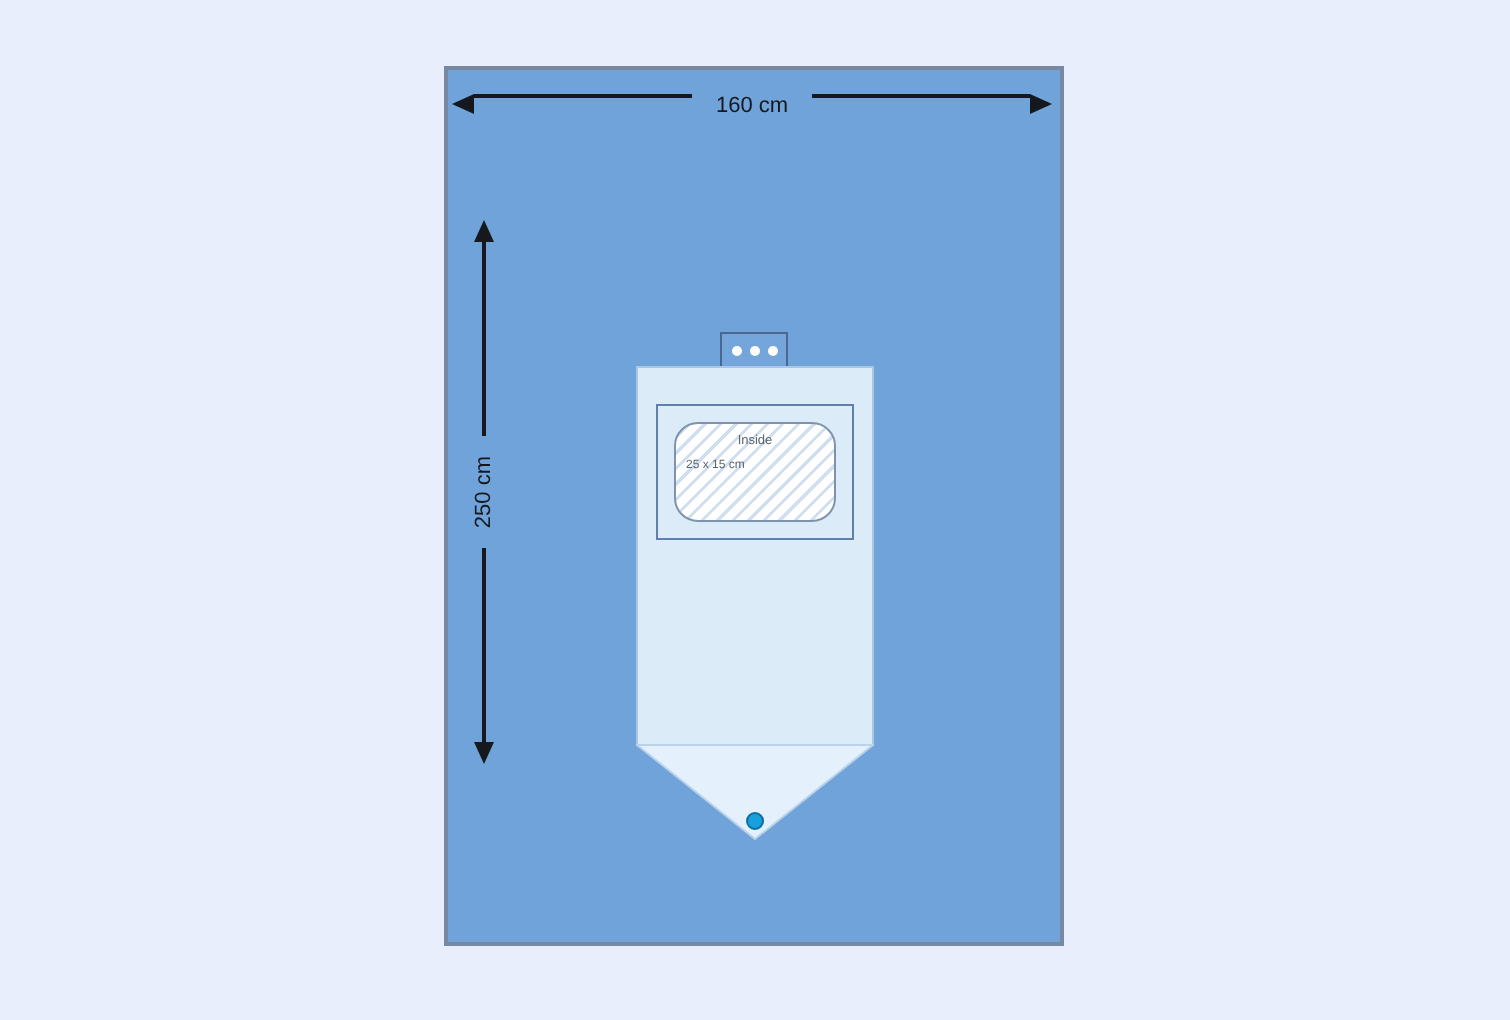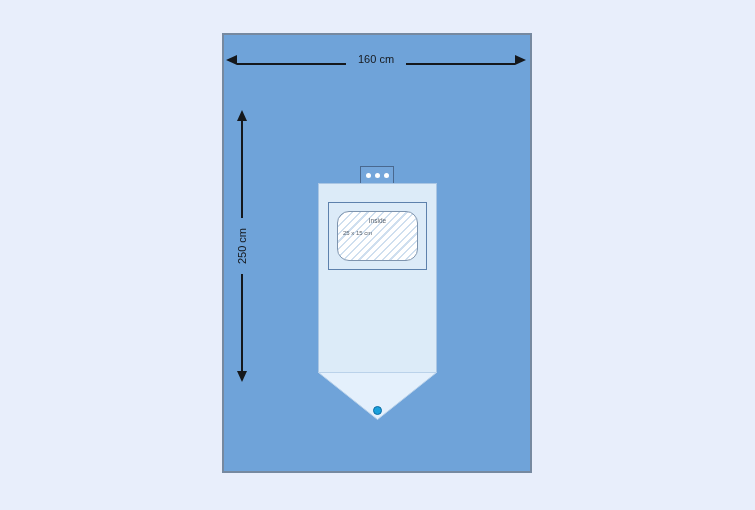--- a/index.html
+++ b/index.html
@@ -11,21 +11,21 @@
   }
   *{margin:0;padding:0;box-sizing:border-box;}
   body{font-family:"Liberation Sans",sans-serif;background:var(--page-bg);}
   .stage{position:relative;width:755px;height:510px;background:var(--page-bg);overflow:hidden;}
 
   .drape{position:absolute;left:222px;top:33px;width:310px;height:440px;
          background:var(--drape);border:2px solid var(--drape-border);}
 
   
   .h-arrow{position:absolute;left:226px;top:47px;width:300px;height:18px;
-           display:flex;align-items:flex-end;}
+           display:flex;align-items:flex-start;}
   .v-arrow{position:absolute;left:233px;top:110px;width:18px;height:272px;
            display:flex;flex-direction:column;align-items:center;}
   .dim-line-h{flex:1;height:2px;background:var(--arrow);}
   .dim-line-v{flex:1;width:2px;background:var(--arrow);}
   .ah-left{width:0;height:0;border-top:5px solid transparent;border-bottom:5px solid transparent;
            border-right:11px solid var(--arrow);}
   .ah-right{width:0;height:0;border-top:5px solid transparent;border-bottom:5px solid transparent;
             border-left:11px solid var(--arrow);}
   .ah-up{width:0;height:0;border-left:5px solid transparent;border-right:5px solid transparent;
          border-bottom:11px solid var(--arrow);}

